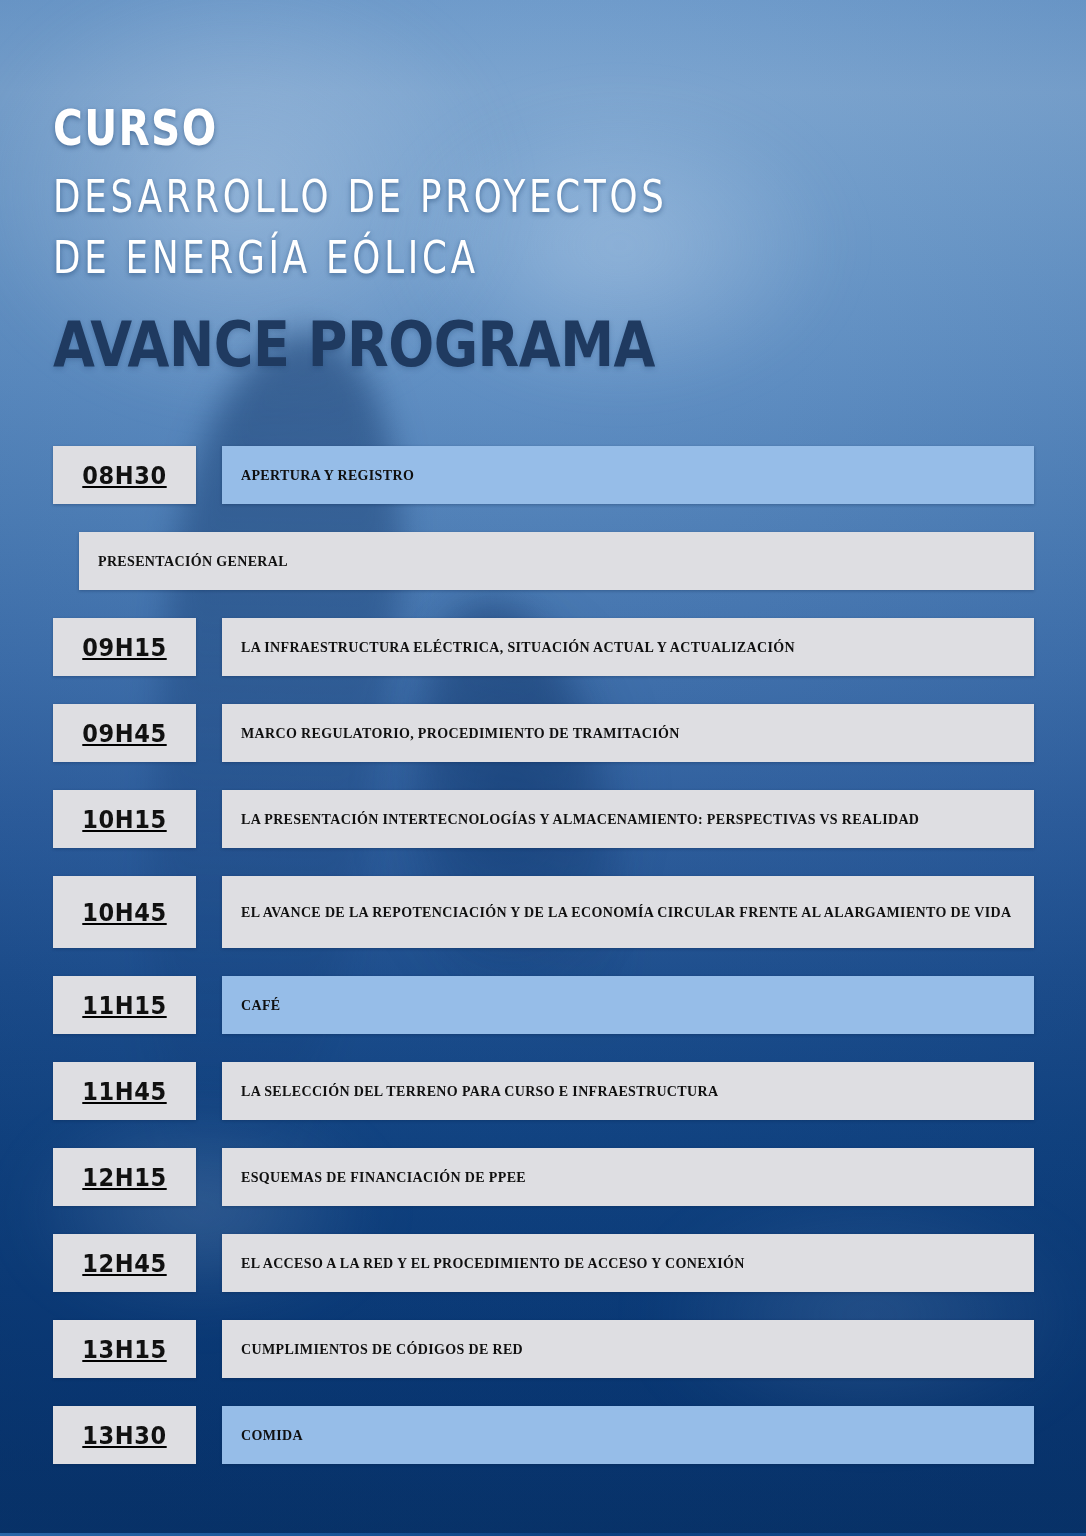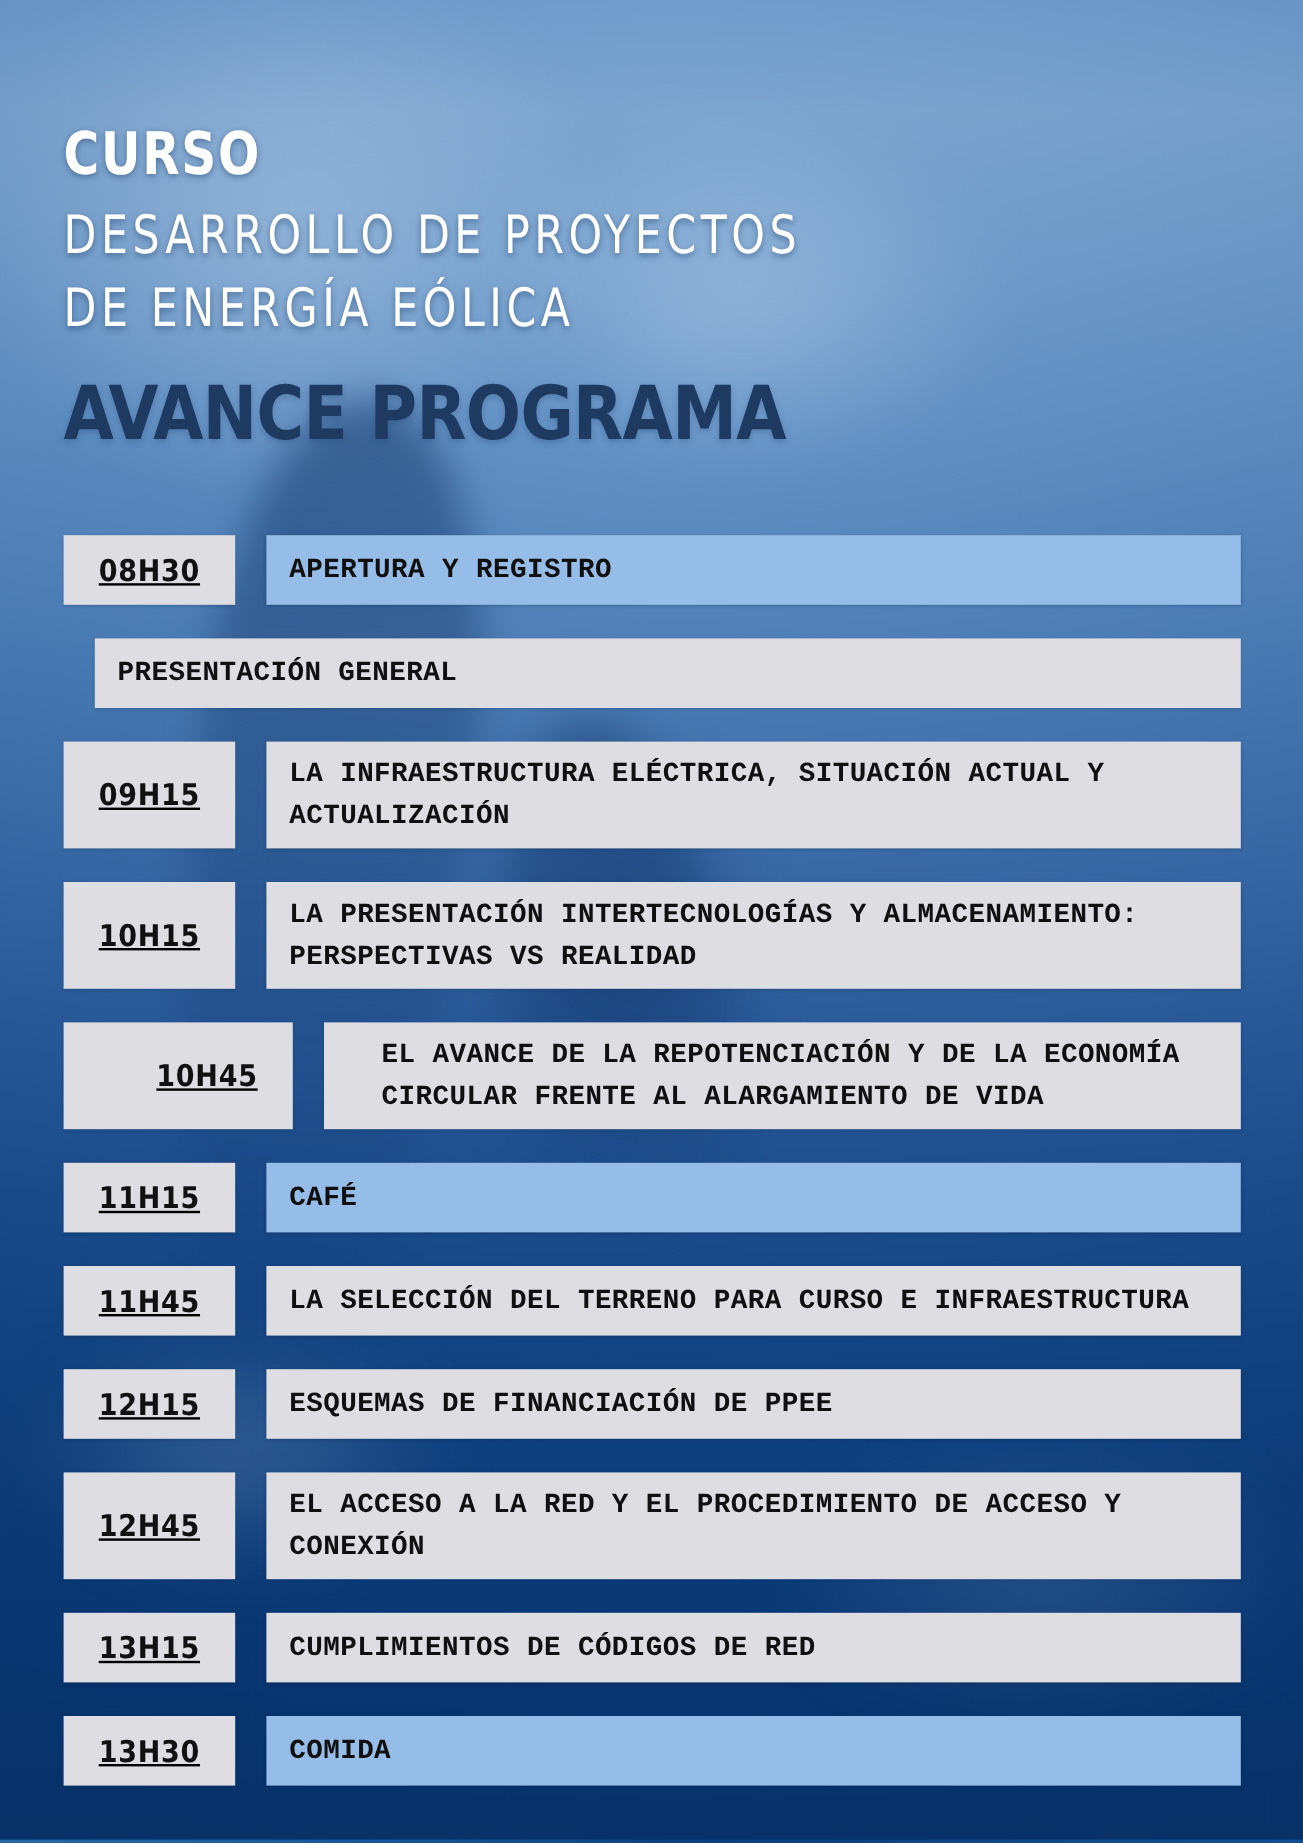--- a/index.html
+++ b/index.html
@@ -211,29 +211,29 @@
     background: #dedee2;
     display: flex;
     align-items: center;
     padding: 10px 0 10px 19px;
     min-height: 58px;
     box-sizing: border-box;
     box-shadow: 0 1px 3px rgba(6,30,66,0.30);
   }
   .title-cell.highlight { background: #96bde8; }
   .title-text {
-    font-family: Liberation Mono, monospace;
+    font-family: Liberation Serif, serif;
     font-weight: 700;
-    font-size: 23px;
+    font-size: 14px;
     letter-spacing: 0.35px;
     line-height: 1.5;
     color: #101010;
   }
   .row.tall .time-cell,
-  .row.tall .title-cell { min-height: 72px; padding-left: 48px; }
+  .row.tall .title-cell { min-height: 72px; }
 </style>
 </head>
 <body>
 
 <div class="poster">
 
   <div class="bg-sky"></div>
   <div class="bg-cloud-a"></div>
   <div class="bg-cloud-b"></div>
   <div class="bg-blade-1"></div>
@@ -269,20 +269,28 @@
       <div class="row">
         <div class="time-cell">
           <span class="time-text">09H15</span>
         </div>
         <div class="title-cell">
           <span class="title-text">LA INFRAESTRUCTURA ELÉCTRICA, SITUACIÓN ACTUAL Y ACTUALIZACIÓN</span>
         </div>
       </div>
       <div class="row">
         <div class="time-cell">
+          <span class="time-text">09H45</span>
+        </div>
+        <div class="title-cell">
+          <span class="title-text">MARCO REGULATORIO, PROCEDIMIENTO DE TRAMITACIÓN</span>
+        </div>
+      </div>
+      <div class="row">
+        <div class="time-cell">
           <span class="time-text">10H15</span>
         </div>
         <div class="title-cell">
           <span class="title-text">LA PRESENTACIÓN INTERTECNOLOGÍAS Y ALMACENAMIENTO: PERSPECTIVAS VS REALIDAD</span>
         </div>
       </div>
       <div class="row tall">
         <div class="time-cell">
           <span class="time-text">10H45</span>
         </div>

